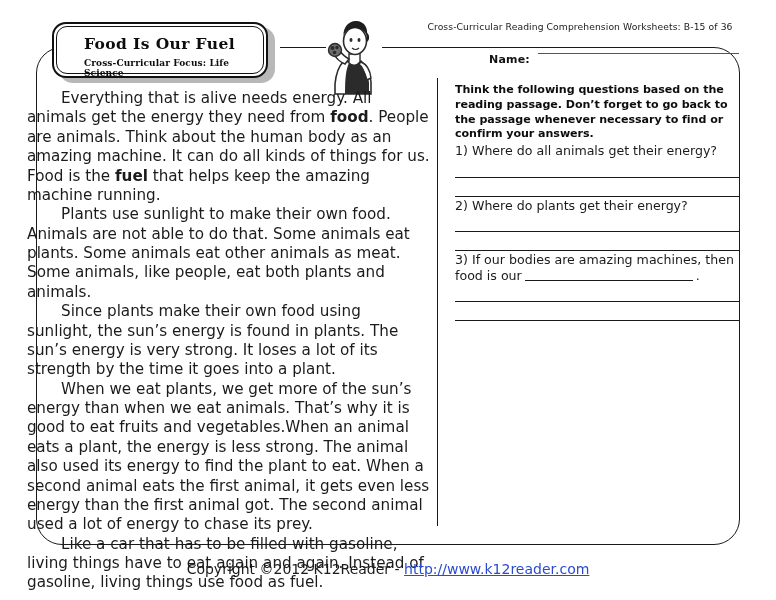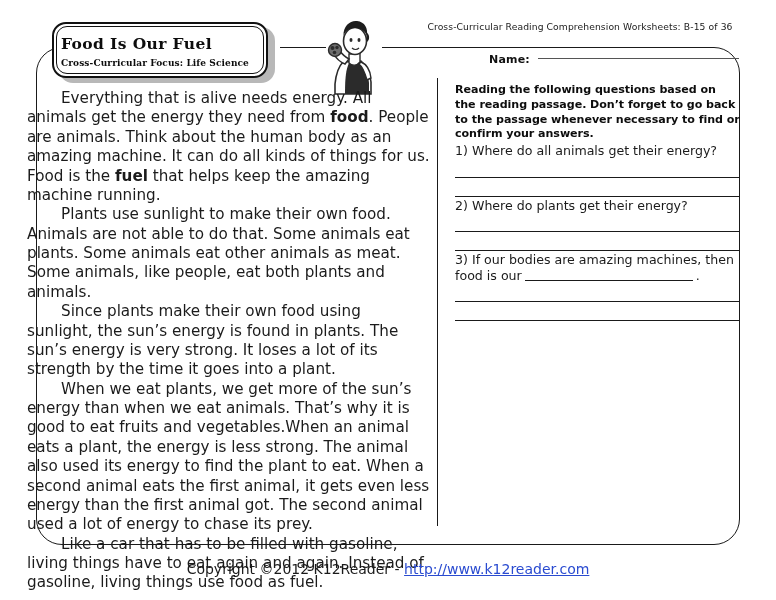--- a/index.html
+++ b/index.html
@@ -68,21 +68,21 @@
     border-radius: 14px;
     box-sizing: border-box;
     padding: 2px;
   }
   #title-box-inner {
     width: 100%;
     height: 100%;
     border: 1.1px solid #111111;
     border-radius: 11px;
     box-sizing: border-box;
-    padding: 8px 0 0 4px;
+    padding: 8px 0 0 27px;
   }
   #worksheet-title {
     font-family: "DejaVu Serif", serif;
     font-weight: bold;
     font-size: 15.5px;
     color: #0d0d0d;
     letter-spacing: 0.4px;
     line-height: 1.1;
   }
   #worksheet-subject {
@@ -103,21 +103,21 @@
     height: 82px;
   }
 
   
   #name-row {
     position: absolute;
     left: 489px;
     top: 53px;
     width: 250px;
     display: flex;
-    align-items: center;
+    align-items: flex-start;
   }
   #name-label {
     font-weight: bold;
     font-size: 11px;
     color: #111111;
     letter-spacing: 0.2px;
     white-space: nowrap;
   }
   #name-rule {
     flex: 1;
@@ -256,21 +256,21 @@
 
 <div id="passage">
     <p><span>Everything that is alive needs energy. All animals get the energy they need from </span><b>food</b><span>. People are animals. Think about the human body as an amazing machine. It can do all kinds of things for us. Food is the </span><b>fuel</b><span> that helps keep the amazing machine running.</span></p>
     <p><span>Plants use sunlight to make their own food. Animals are not able to do that. Some animals eat plants. Some animals eat other animals as meat. Some animals, like people, eat both plants and animals.</span></p>
     <p><span>Since plants make their own food using sunlight, the sun’s energy is found in plants.  The sun’s energy is very strong. It loses a lot of its strength by the time it goes into a plant.</span></p>
     <p><span>When we eat plants, we get more of the sun’s energy than when we eat animals. That’s why it is good to eat fruits and vegetables.When an animal eats a plant, the energy is less strong. The animal also used its energy to find the plant to eat. When a second animal eats the first animal, it gets even less energy than the first animal got. The second animal used a lot of energy to chase its prey.</span></p>
     <p><span>Like a car that has to be filled with gasoline, living things have to eat again and again. Instead of gasoline, living things use food as fuel.</span></p>
   </div>
 
 <div id="questions">
-  <div id="questions-instructions">Reading the following questions based on the reading passage. Don’t forget to go back to the passage whenever necessary to find or confirm your answers.</div>
+  <div id="questions-instructions">Think the following questions based on the reading passage. Don’t forget to go back to the passage whenever necessary to find or confirm your answers.</div>
   <div id="questions-list">
       <div class="question-block">
         <div class="question-text">1) Where do all animals get their energy?</div>
         <div class="answer-line"></div>
         <div class="answer-line"></div>
       </div>
       <div class="question-block">
         <div class="question-text">2) Where do plants get their energy?</div>
         <div class="answer-line"></div>
         <div class="answer-line"></div>

